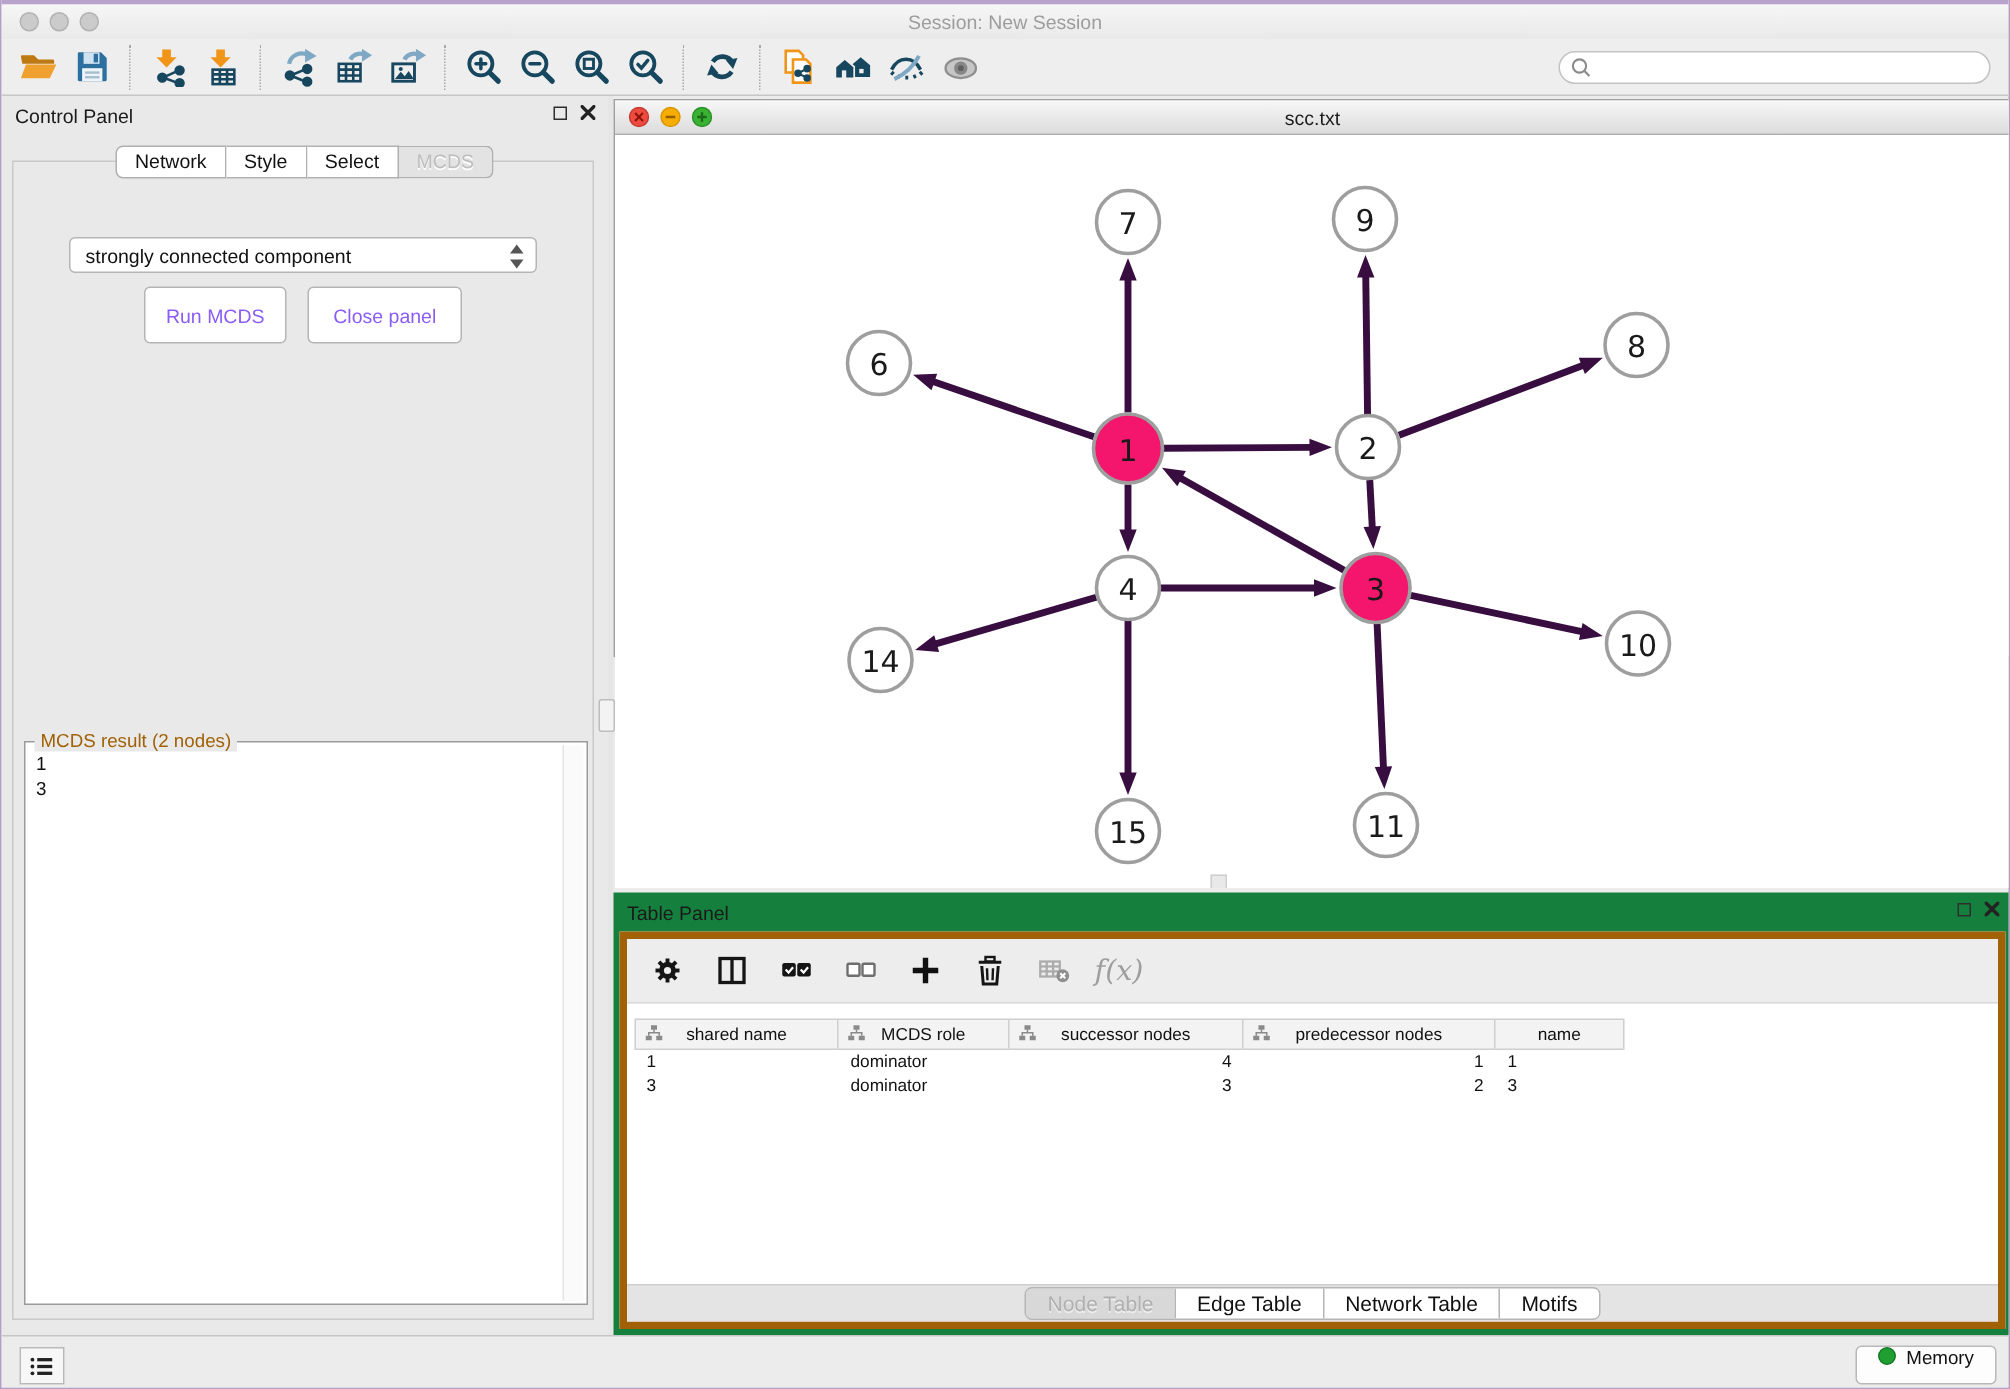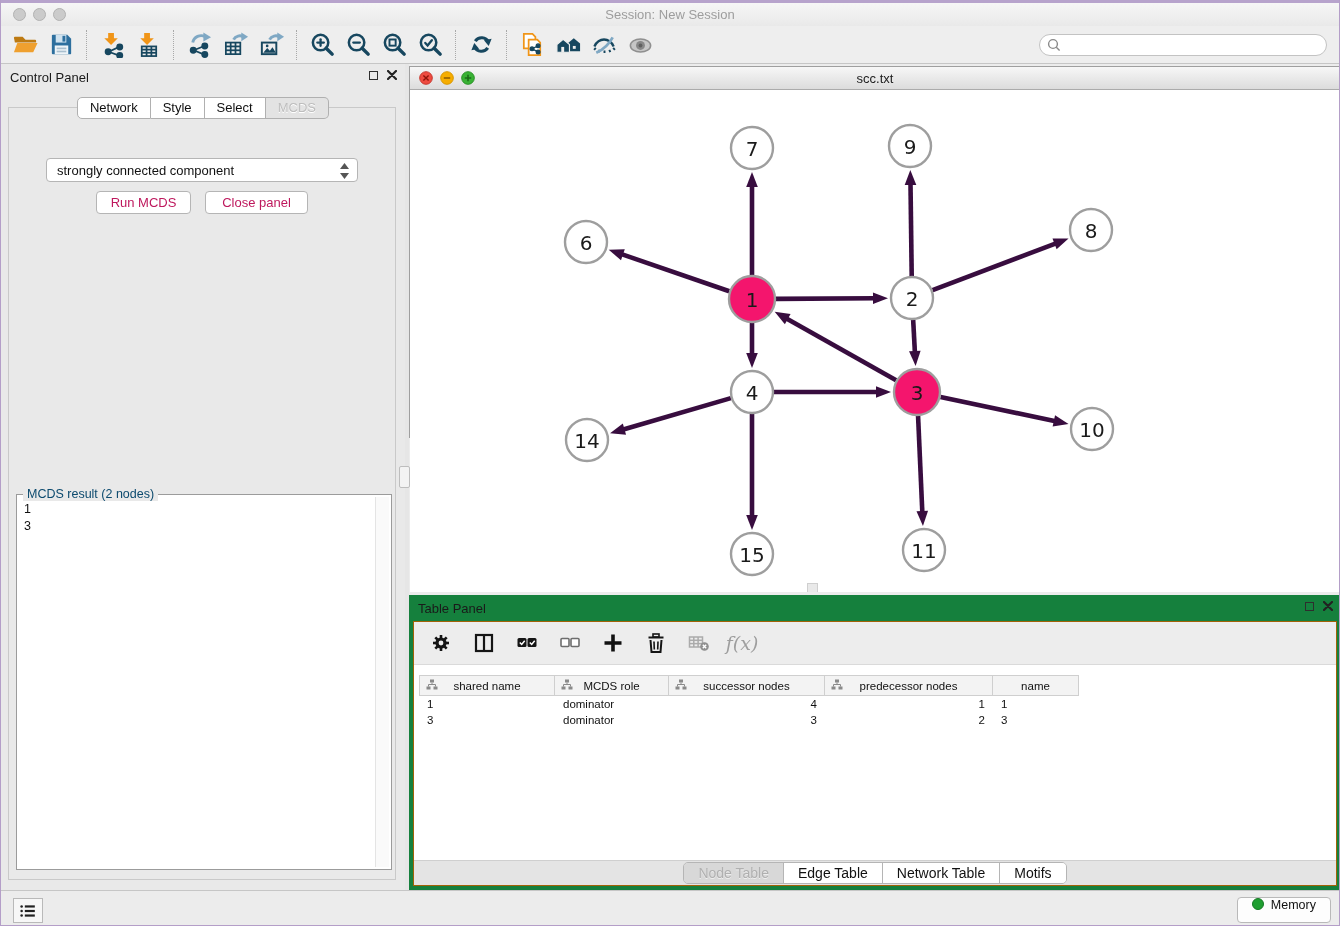--- a/index.html
+++ b/index.html
@@ -41,27 +41,27 @@
   .ctab:first-child{border-left:1px solid #b0b0b0;border-radius:5px 0 0 5px;}
   .ctab:last-child{border-radius:0 5px 5px 0;}
   .ctab.sel{background:#e3e3e3;color:#bdbdbd;text-shadow:0 1px 0 #fff;}
   #cp-box{position:absolute;left:7px;top:43px;width:388px;height:773px;border:1px solid #c9c9c9;
     background:#e9e9e9;box-sizing:border-box;}
   #opt-label{position:absolute;left:0;top:28px;width:100%;text-align:center;font-size:13px;color:#111;}
   #opt-select{position:absolute;left:37px;top:50px;width:312px;height:24px;background:#fff;
     border:1px solid #b5b5b5;border-radius:4px;display:flex;align-items:center;box-sizing:border-box;
     padding-left:10px;font-size:13px;color:#111;}
   #opt-spinner{position:absolute;right:7px;top:3px;}
-  .cp-btn{position:absolute;top:83px;height:23px;background:#fff;border:1px solid #b5b5b5;border-radius:4px;
-    font-size:13px;color:#be185d;display:flex;align-items:center;justify-content:center;box-sizing:border-box;cursor:default;}
+  .cp-btn{position:absolute;top:83px;height:38px;background:#fff;border:1px solid #b5b5b5;border-radius:4px;
+    font-size:13px;color:#8b5cf6;display:flex;align-items:center;justify-content:center;box-sizing:border-box;cursor:default;}
   #btn-run{left:87px;width:95px;}
   #btn-close{left:196px;width:103px;}
   #mcds-group{position:absolute;left:7px;top:386px;width:376px;height:376px;border:1px solid #9b9b9b;
     background:#fff;box-sizing:border-box;}
-  #mcds-legend{position:absolute;left:6px;top:-8px;background:#e9e9e9;padding:0 4px;font-size:12.5px;color:#0c4a6e;}
+  #mcds-legend{position:absolute;left:6px;top:-8px;background:#e9e9e9;padding:0 4px;font-size:12.5px;color:#a16207;}
   #mcds-lines{position:absolute;left:7px;top:6px;right:20px;bottom:4px;overflow:hidden;}
   .rline{font-size:12.5px;line-height:17px;color:#111;}
   #mcds-scroll{position:absolute;right:2px;top:2px;bottom:2px;width:13px;background:#fafafa;border-left:1px solid #e4e4e4;}
 
   
   #v-split{position:absolute;left:404px;top:64px;width:4px;height:826px;background:#e6e6e6;}
   #v-nub{position:absolute;left:398px;top:466px;width:9px;height:20px;background:#f3f3f3;
     border:1px solid #bdbdbd;border-radius:2px;}
 
   
@@ -71,21 +71,21 @@
     border-bottom:1px solid #ababab;display:flex;align-items:center;}
   .tlight{width:14px;height:14px;margin-left:7px;}
   .tlight:first-child{margin-left:9px;}
   .tlight svg{width:14px;height:14px;display:block;}
   #net-title{position:absolute;left:0;right:0;text-align:center;font-size:13px;color:#1c1c1c;}
   #net-canvas{position:relative;width:930px;height:502px;background:#fff;overflow:hidden;}
   #canvas-nub{position:absolute;left:397px;top:493px;width:9px;height:8px;background:#e9e9e9;border:1px solid #cfcfcf;}
 
   
   #table-panel{position:absolute;left:408px;top:595px;width:932px;height:295px;background:#15803d;}
-  #tp-box{position:absolute;left:4px;top:26px;right:4px;bottom:4px;background:#fff;border:1px solid #a16207;}
+  #tp-box{position:absolute;left:4px;top:26px;right:4px;bottom:4px;background:#fff;border:5px solid #a16207;}
   #tp-toolbar{position:absolute;left:0;top:0;right:0;height:42px;background:#ededed;
     border-bottom:1px solid #dadada;display:flex;align-items:center;padding-left:14px;gap:17px;}
   .tp-btn{width:26px;height:26px;display:flex;align-items:center;justify-content:center;cursor:default;}
   .tp-btn svg{width:22px;height:22px;}
   .fx{font-family:"DejaVu Serif",serif;font-style:italic;font-size:19px;color:#9e9e9e;}
   #t-header{position:absolute;left:5px;top:53px;height:19px;display:flex;background:#f3f3f3;
     border-top:1px solid #cfcfcf;border-bottom:1px solid #cfcfcf;box-sizing:content-box;}
   .th{display:flex;align-items:center;border-right:1px solid #cfcfcf;box-sizing:border-box;
     font-size:11.5px;color:#111;position:relative;}
   .th:first-child{border-left:1px solid #cfcfcf;}

